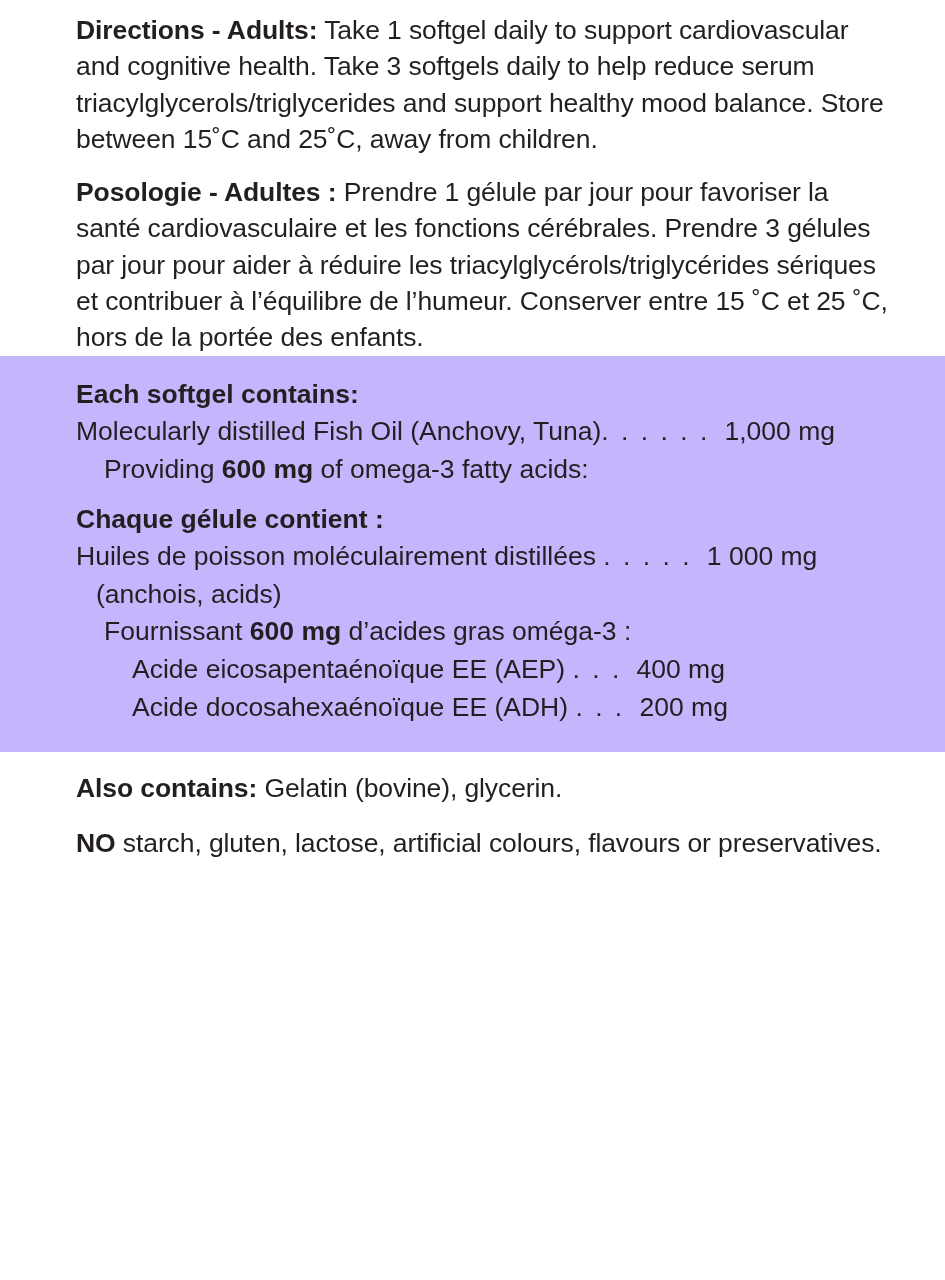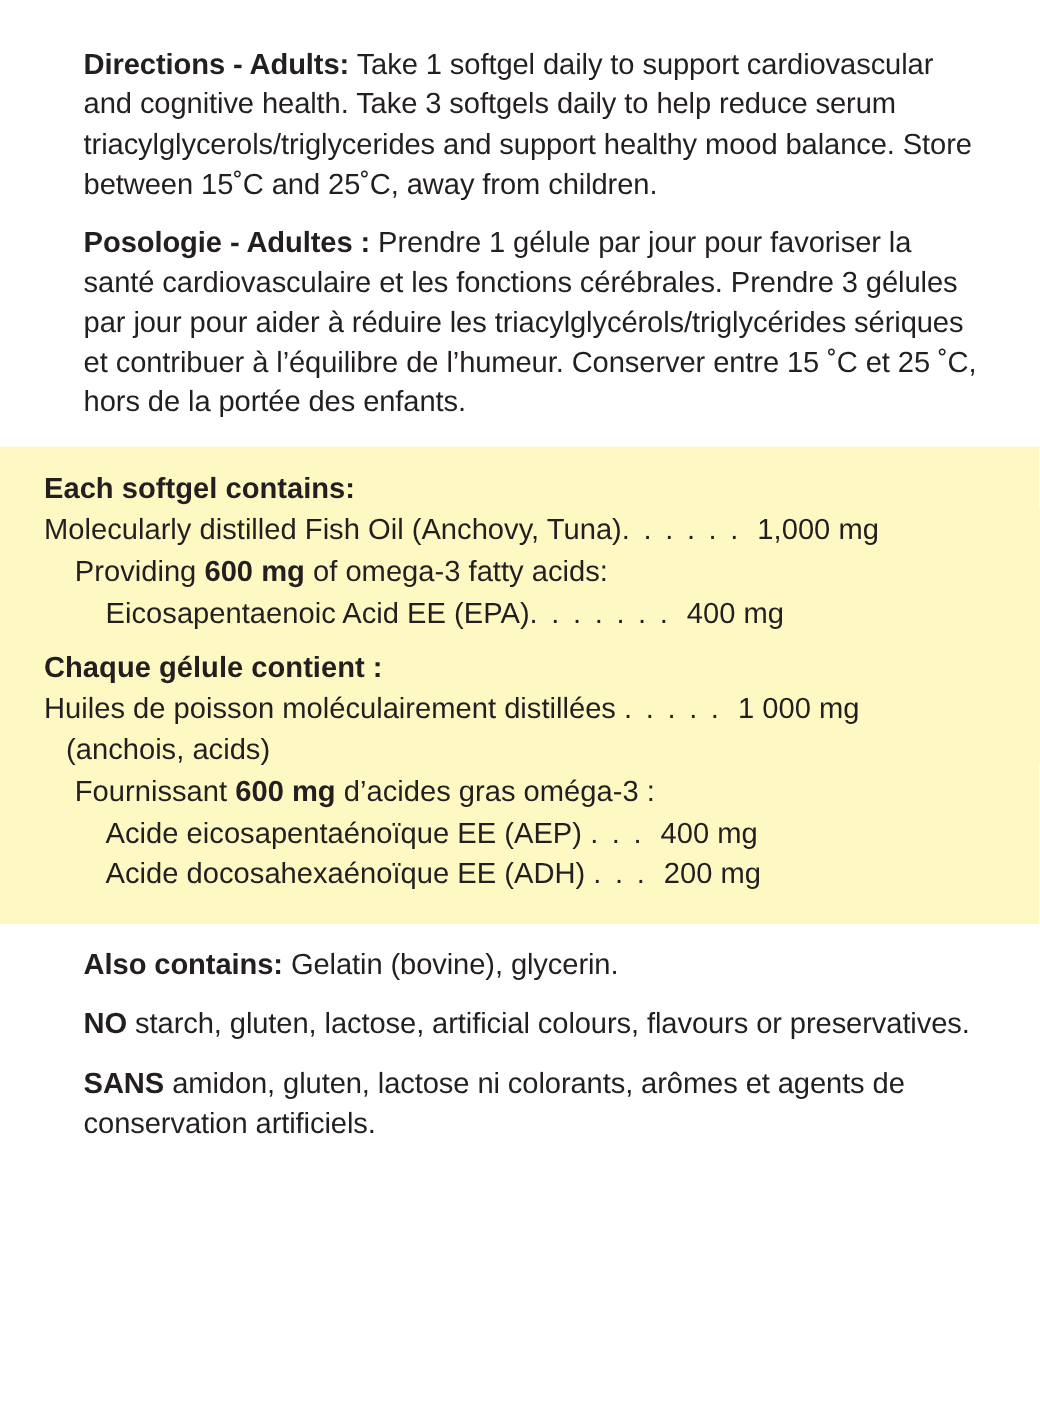--- a/index.html
+++ b/index.html
@@ -25,29 +25,28 @@
     padding: 0 48px 0 76px;
   }
   p {
     margin: 0;
     font-size: 26.5px;
     line-height: 1.37;
     letter-spacing: -0.1px;
   }
   .bold { font-weight: bold; }
   .directions-en {
-    padding-top: 40px;
+    padding-top: 12px;
   }
   .directions-fr {
     padding-top: 17px;
   }
   .panel {
-    margin-top: 22px;
-    background: #fef9c3;
-    padding: 20px 48px 26px 40px;
+    background: #c4b5fd;
+    padding: 20px 48px 26px 76px;
   }
   .panel .heading {
     font-weight: bold;
     font-size: 26.5px;
     line-height: 1.42;
   }
   .row {
     font-size: 26.5px;
     line-height: 1.42;
     white-space: nowrap;
@@ -83,23 +82,20 @@
     <div class="heading">Each softgel contains:</div>
 
     <div class="row">
       <span>Molecularly distilled Fish Oil (Anchovy, Tuna)</span><span class="dots">. . . . . .</span>&nbsp;&nbsp;<span>1,000 mg</span>
     </div>
 
     <div class="row indent1">
       <span>Providing </span><span class="bold">600 mg</span><span> of omega-3 fatty acids:</span>
     </div>
 
-    <div class="row indent2">
-      <span>Eicosapentaenoic Acid EE (EPA)</span><span class="dots">. . . . . . .</span>&nbsp;&nbsp;<span>400 mg</span>
-    </div>
 
 
     <div class="gap"></div>
 
     <div class="heading">Chaque gélule contient :</div>
 
     <div class="row">
       <span>Huiles de poisson moléculairement distillées</span> <span class="dots">. . . . .</span>&nbsp;&nbsp;<span>1 000 mg</span>
     </div>
 
@@ -116,16 +112,15 @@
     <div class="row indent2">
       <span>Acide docosahexaénoïque EE (ADH)</span> <span class="dots">. . .</span>&nbsp;&nbsp;<span>200 mg</span>
     </div>
 
   </div>
 
   <div class="block footer">
     <p><span class="bold">Also contains:</span><span> Gelatin (bovine), glycerin.</span></p>
 
     <p class="group2"><span class="bold">NO</span><span> starch, gluten, lactose, artificial colours, flavours or preservatives.</span></p>
-    <p class="group2"><span class="bold">SANS</span><span> amidon, gluten, lactose ni colorants, arômes et agents de conservation artificiels.</span></p>
   </div>
 
 </div>
 
 </body></html>

